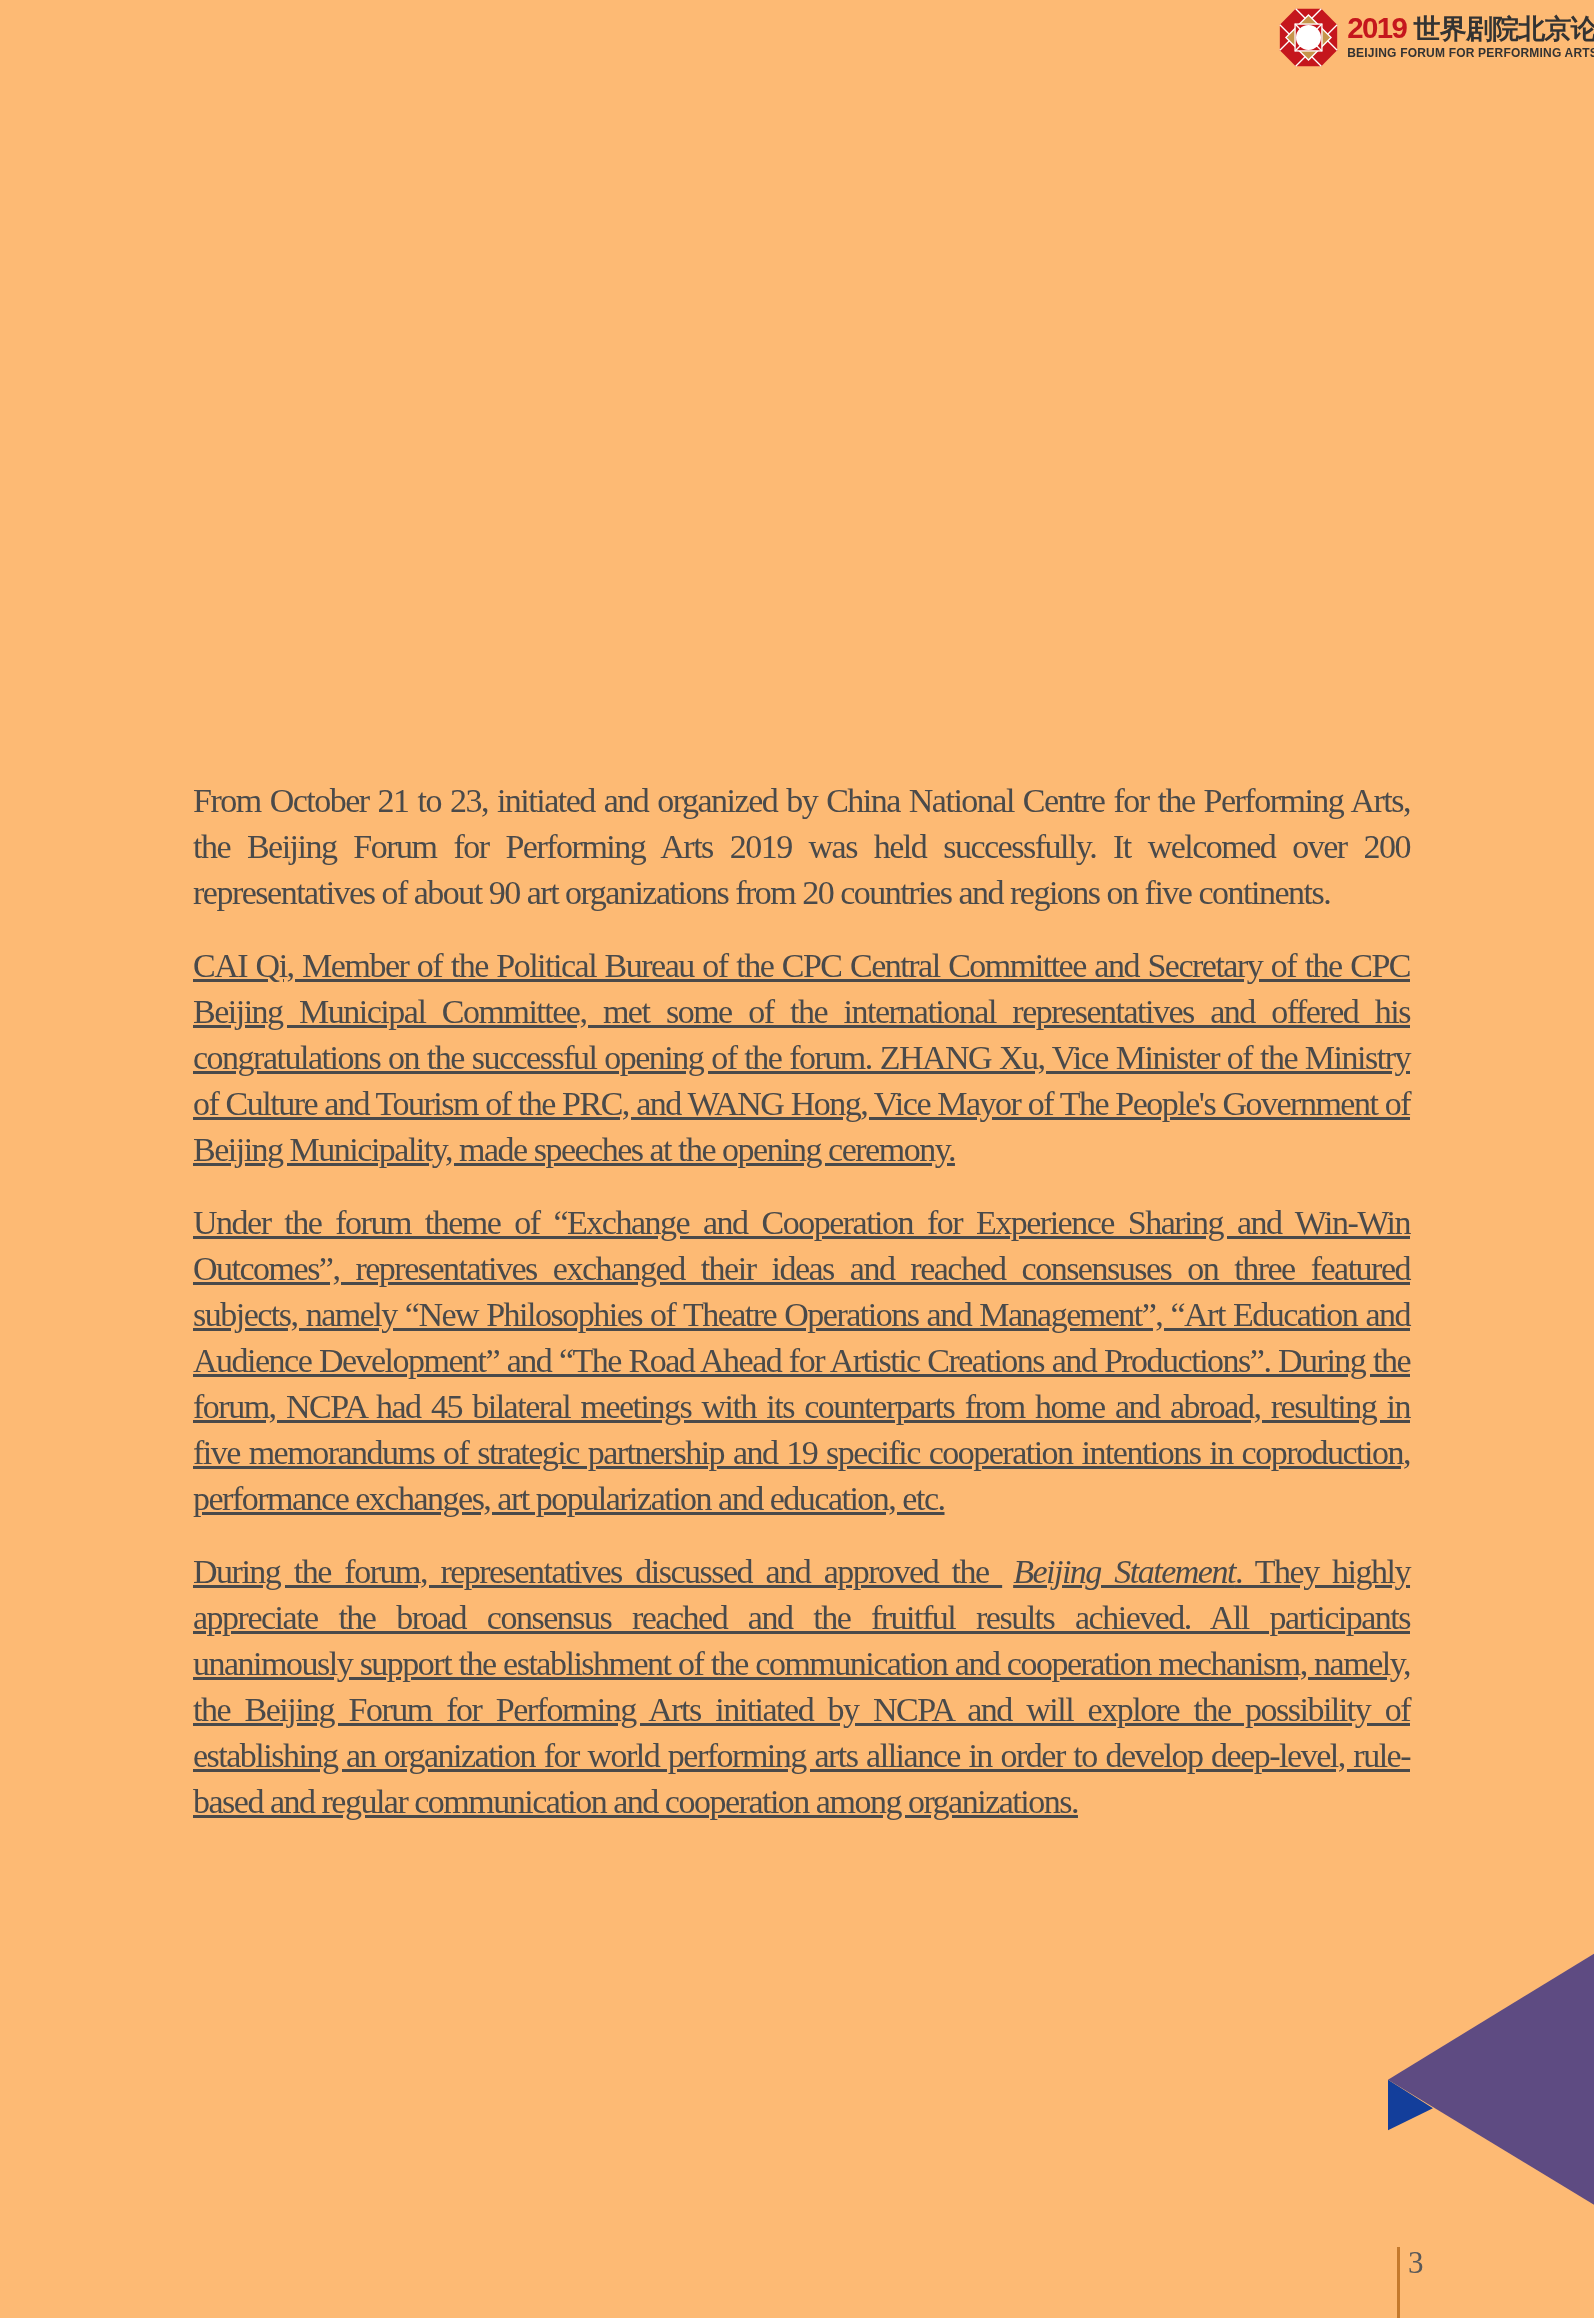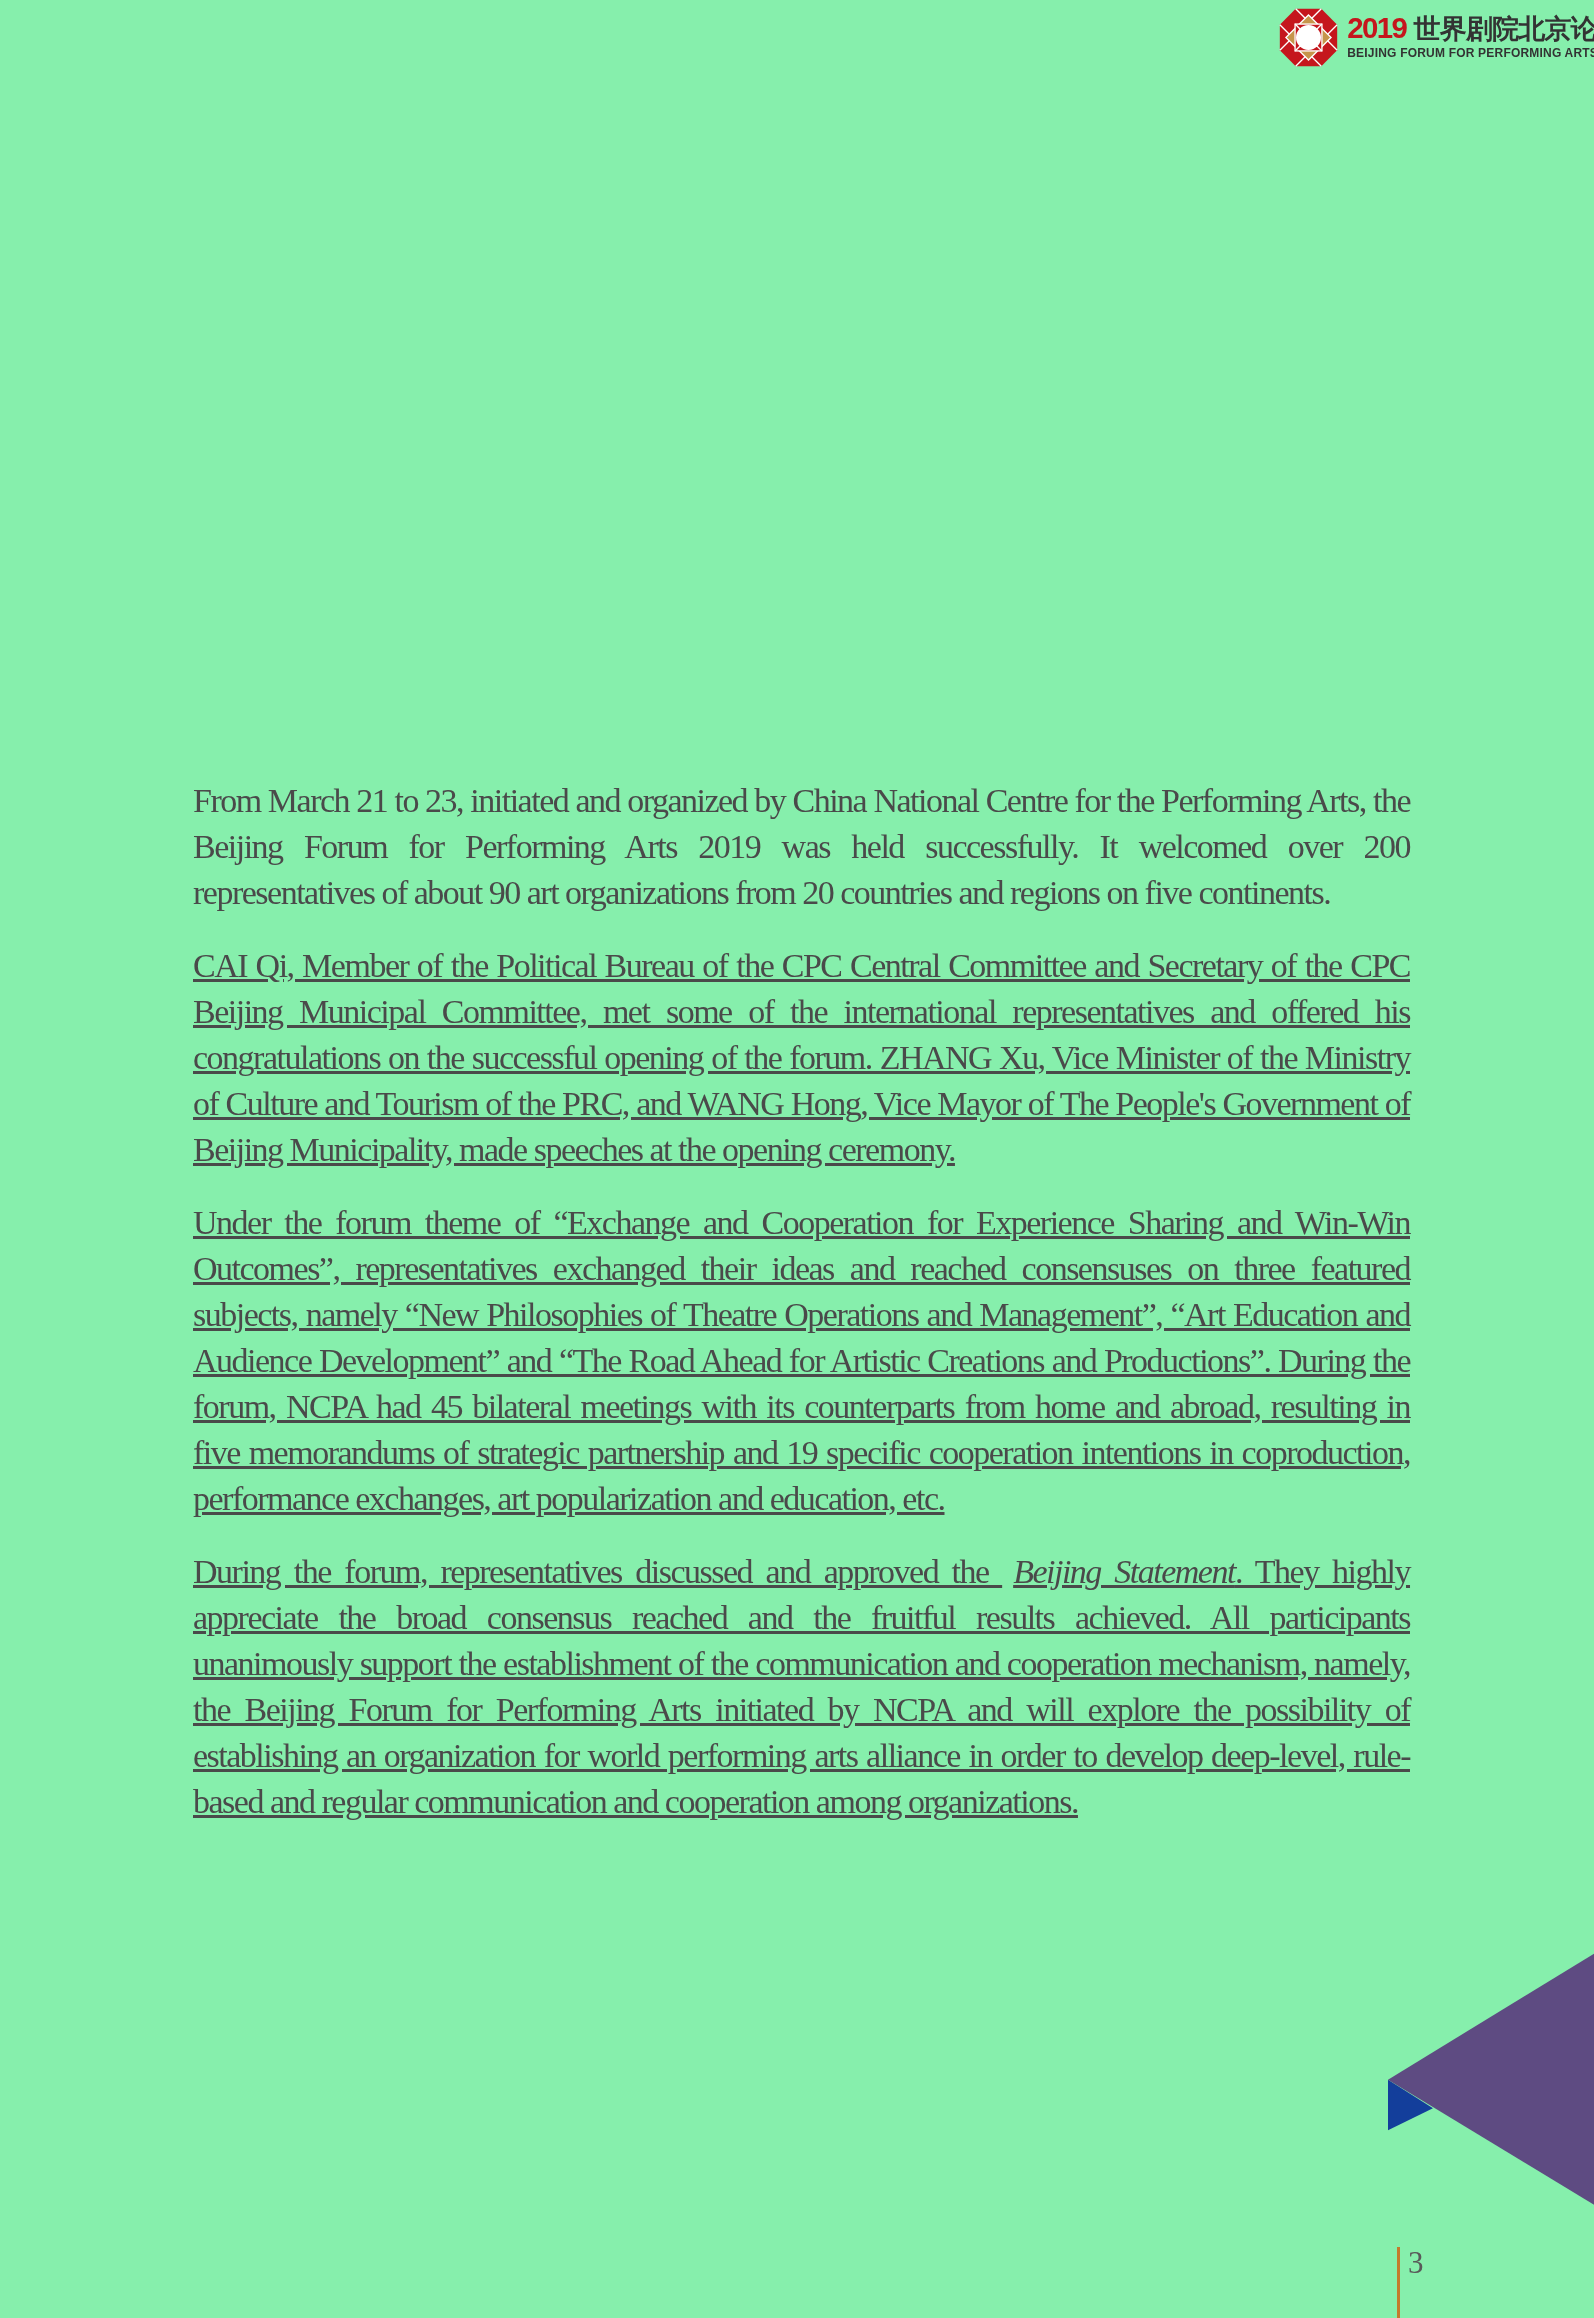--- a/index.html
+++ b/index.html
@@ -1,20 +1,20 @@
 <!DOCTYPE html>
 <html style="font-size:13px"><head>
 <meta charset="utf-8">
 <style>
   html, body { margin: 0; padding: 0; background: #ffffff; }
   .page {
     position: relative;
     width: 1594px;
     height: 2319px;
-    background: #86efac;
+    background: #fdba74;
     overflow: hidden;
     font-family: "Liberation Serif", serif;
   }
 
   
   .brand {
     position: absolute;
     top: 6.5px;
     left: 1278px;
     display: flex;
@@ -138,21 +138,21 @@
       <div class="brand-line1">
         <span class="brand-year">2019</span>
         <span class="brand-cn">世界剧院北京论坛</span>
       </div>
       <div class="brand-en">BEIJING FORUM FOR PERFORMING ARTS</div>
     </div>
   </div>
 
 
   <div class="body-text">
-    <p>From March 21 to 23, initiated and organized by China National Centre for the Performing Arts, the Beijing Forum for Performing Arts 2019 was held successfully. It welcomed over 200 representatives of about 90 art organizations from 20 countries and regions on five continents.</p>
+    <p>From October 21 to 23, initiated and organized by China National Centre for the Performing Arts, the Beijing Forum for Performing Arts 2019 was held successfully. It welcomed over 200 representatives of about 90 art organizations from 20 countries and regions on five continents.</p>
     <p>CAI Qi, Member of the Political Bureau of the CPC Central Committee and Secretary of the CPC Beijing Municipal Committee, met some of the international representatives and offered his congratulations on the successful opening of the forum. ZHANG Xu, Vice Minister of the Ministry of Culture and Tourism of the PRC, and WANG Hong, Vice Mayor of The People's Government of Beijing Municipality, made speeches at the opening ceremony.</p>
     <p>Under the forum theme of “Exchange and Cooperation for Experience Sharing and Win-Win Outcomes”, representatives exchanged their ideas and reached consensuses on three featured subjects, namely “New Philosophies of Theatre Operations and Management”, “Art Education and Audience Development” and “The Road Ahead for Artistic Creations and Productions”. During the forum, NCPA had 45 bilateral meetings with its counterparts from home and abroad, resulting in five memorandums of strategic partnership and 19 specific cooperation intentions in coproduction, performance exchanges, art popularization and education, etc.</p>
     <p><span>During the forum, representatives discussed and approved the </span><span class="italic-phrase">Beijing Statement</span><span>. They highly appreciate the broad consensus reached and the fruitful results achieved. All participants unanimously support the establishment of the communication and cooperation mechanism, namely, the Beijing Forum for Performing Arts initiated by NCPA and will explore the possibility of establishing an organization for world performing arts alliance in order to develop deep-level, rule-based and regular communication and cooperation among organizations.</span></p>
   </div>
 
   <svg class="ribbon" viewBox="0 0 252 320" aria-hidden="true">
     <polygon points="0,162 55,197 0,224" fill="#133e9b"></polygon>
     <polygon points="0,162 252,8 252,315" fill="#5e4b82"></polygon>
   </svg>
 

